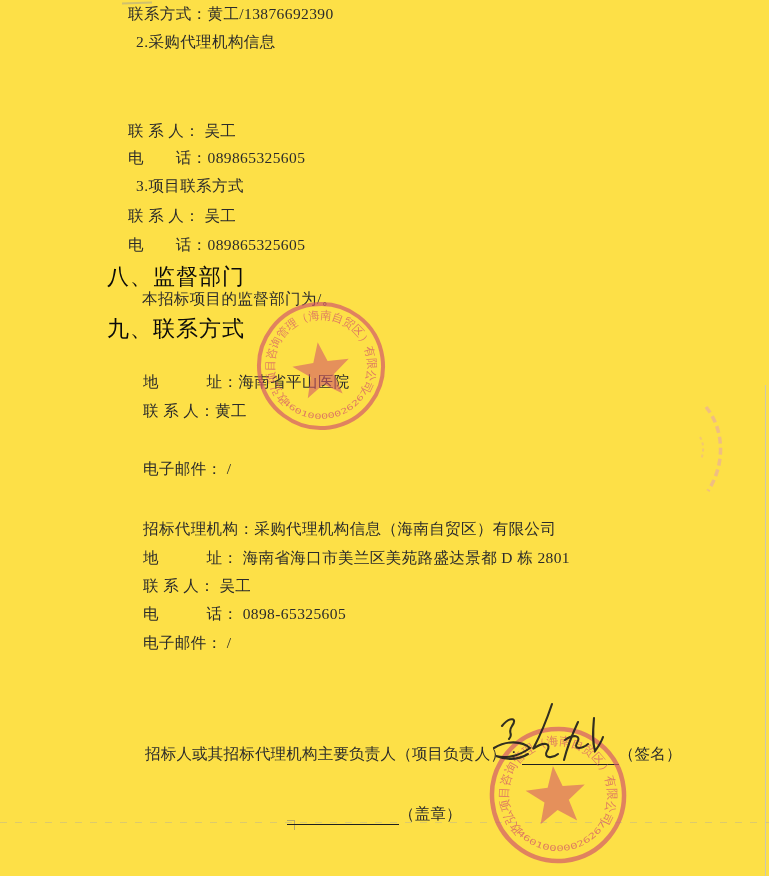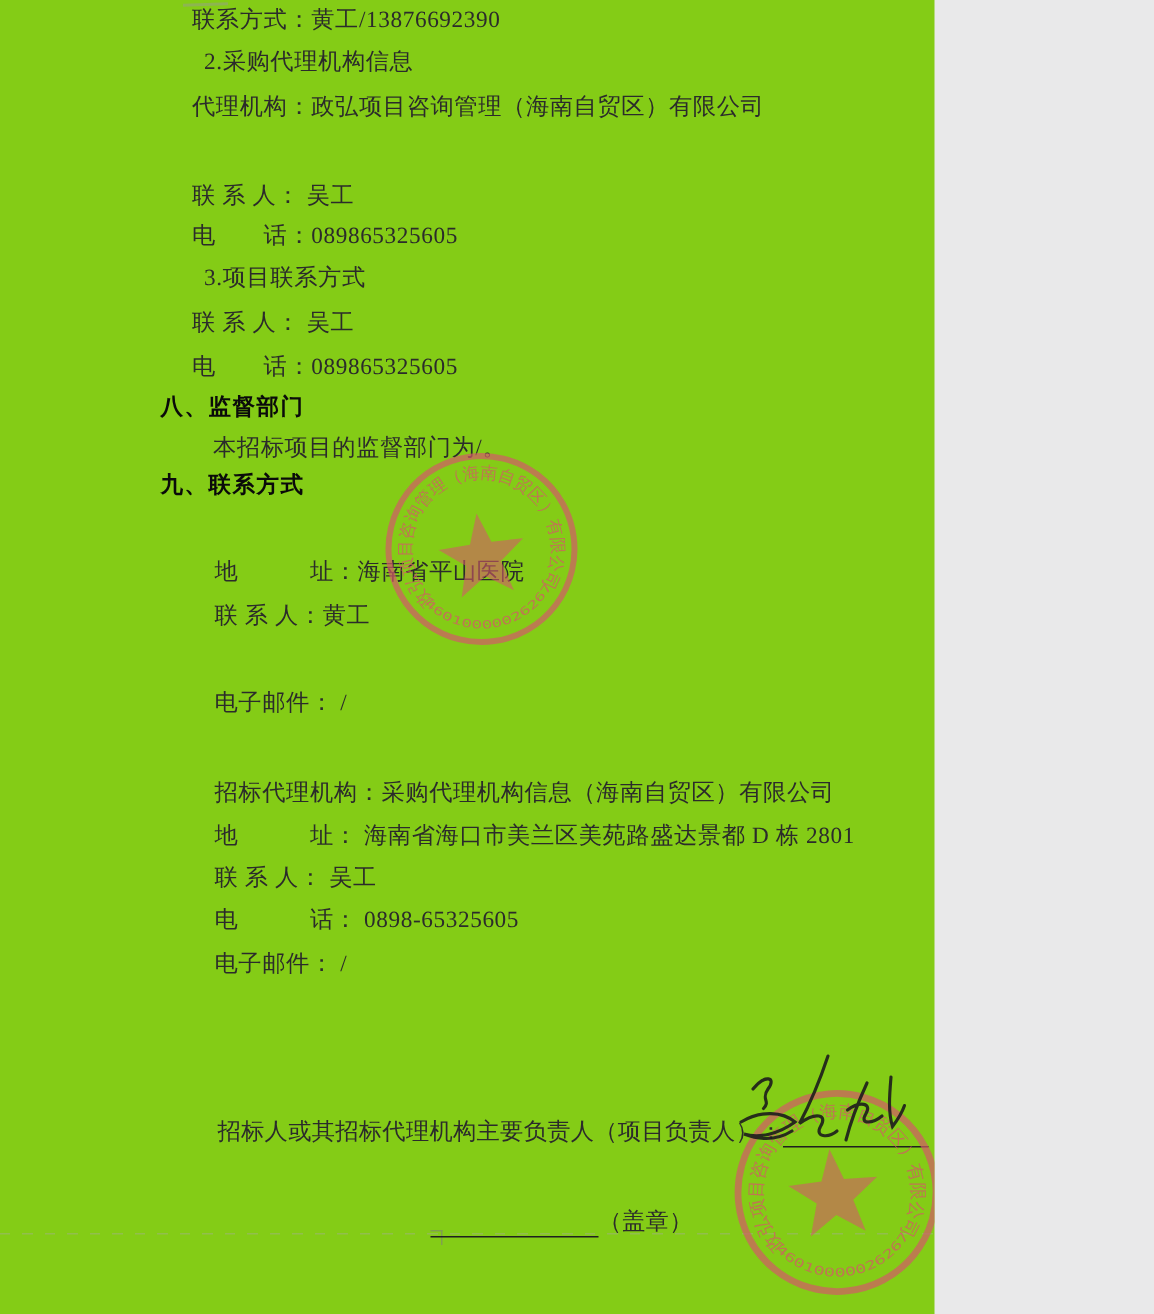--- a/index.html
+++ b/index.html
@@ -1,36 +1,36 @@
 <!DOCTYPE html>
 <html><head>
 <meta charset="utf-8">
 <style>
   html,body{margin:0;padding:0;background:#e9e9ea;}
   #page{
     position:relative;
-    width:623px;height:876px;
-    background:#84cc16;
+    width:769px;height:876px;
+    background:#fde047;
     overflow:hidden;
     font-family:"Liberation Serif","DejaVu Serif",serif;
     color:#2b2b2b;
   }
   .line{
     position:absolute;
     white-space:pre;
     font-size:15.5px;
     letter-spacing:.4px;
     line-height:20px;
   }
   .heading{
     position:absolute;
     white-space:pre;
     font-family:"Liberation Sans","DejaVu Sans",sans-serif;
-    font-weight:700;
-    font-size:15px;
+    font-weight:400;
+    font-size:22px;
     color:#0a0a0a;
     letter-spacing:1px;
   }
   .sigrow{
     position:absolute;
     display:flex;
     align-items:flex-end;
     font-size:15.5px;
     white-space:pre;
     letter-spacing:.2px;
@@ -67,21 +67,20 @@
 
 <div id="page">
 
   <div class="top-smudge"></div>
   <div class="crease"></div>
   <div class="edge-line"></div>
   <div class="tiny-mark"></div>
 
   <div class="line" style="left:128px;top:4px">联系方式：黄工/13876692390</div>
   <div class="line" style="left:136px;top:32px">2.采购代理机构信息</div>
-  <div class="line" style="left:128px;top:62px">代理机构：政弘项目咨询管理（海南自贸区）有限公司</div>
   <div class="line" style="left:128px;top:121px">联 系 人： 吴工</div>
   <div class="line" style="left:128px;top:148px">电　　话：089865325605</div>
   <div class="line" style="left:136px;top:176px">3.项目联系方式</div>
   <div class="line" style="left:128px;top:206px">联 系 人： 吴工</div>
   <div class="line" style="left:128px;top:235px">电　　话：089865325605</div>
 
   <div class="heading" style="left:107px;top:262px">八、监督部门</div>
   <div class="line" style="left:142px;top:289px">本招标项目的监督部门为/。</div>
 
   <div class="heading" style="left:107px;top:314px">九、联系方式</div>

